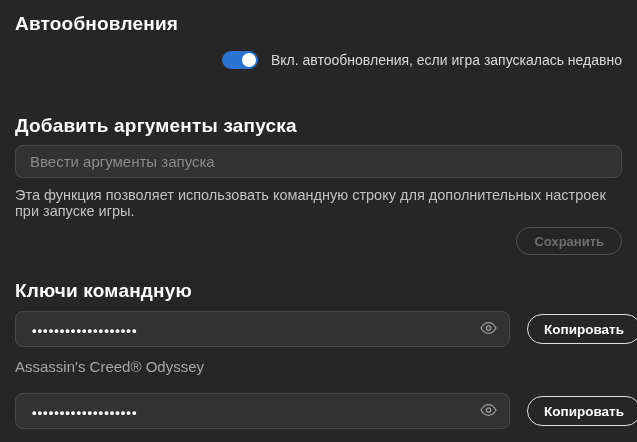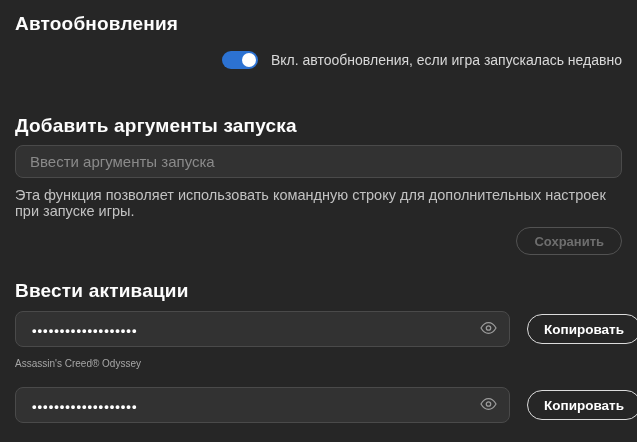--- a/index.html
+++ b/index.html
@@ -73,21 +73,21 @@
   .key-input{
     width:100%;height:100%;background:transparent;border:none;outline:none;
     color:#ffffff;font-size:13px;font-weight:700;letter-spacing:1px;
     padding:2px 40px 0 16px;font-family:"Liberation Sans", sans-serif;
   }
   .eye-btn{
     position:absolute;right:10px;top:50%;transform:translateY(-50%);
     width:22px;height:22px;background:transparent;border:none;cursor:pointer;
     display:flex;align-items:center;justify-content:center;padding:0;
   }
-  .game-label{margin-top:11px;font-size:10px;color:#a6a6a6;}
+  .game-label{margin-top:11px;font-size:15px;color:#a6a6a6;}
   .key-row-2{margin-top:18px;}
 </style>
 </head>
 <body>
 
 <div class="page">
 
   <div class="sec-auto">
     <div class="section-title">Автообновления</div>
     <div class="toggle-row">
@@ -101,21 +101,21 @@
   <div class="sec-args">
     <div class="section-title">Добавить аргументы запуска</div>
     <input class="args-input" type="text" placeholder="Ввести аргументы запуска" style="">
     <div class="args-desc">Эта функция позволяет использовать командную строку для дополнительных настроек при запуске игры.</div>
     <div class="save-row">
       <button class="btn btn-save" disabled="">Сохранить</button>
     </div>
   </div>
 
   <div class="sec-keys">
-    <div class="section-title">Ввести активации</div>
+    <div class="section-title">Ключи командную</div>
 
     <div class="key-row">
       <div class="key-field">
         <input class="key-input" type="text" readonly="" value="•••••••••••••••••••" style="">
         <button class="eye-btn">
           <span>
             <svg width="17" height="14" viewBox="0 0 17 14" fill="none">
               <path d="M1 7 C3.2 3.1 5.8 1.7 8.5 1.7 C11.2 1.7 13.8 3.1 16 7 C13.8 10.9 11.2 12.3 8.5 12.3 C5.8 12.3 3.2 10.9 1 7 Z" stroke="#9c9c9c" stroke-width="1.2"></path>
               <circle cx="8.5" cy="7" r="2.2" stroke="#9c9c9c" stroke-width="1.3"></circle>
             </svg>

